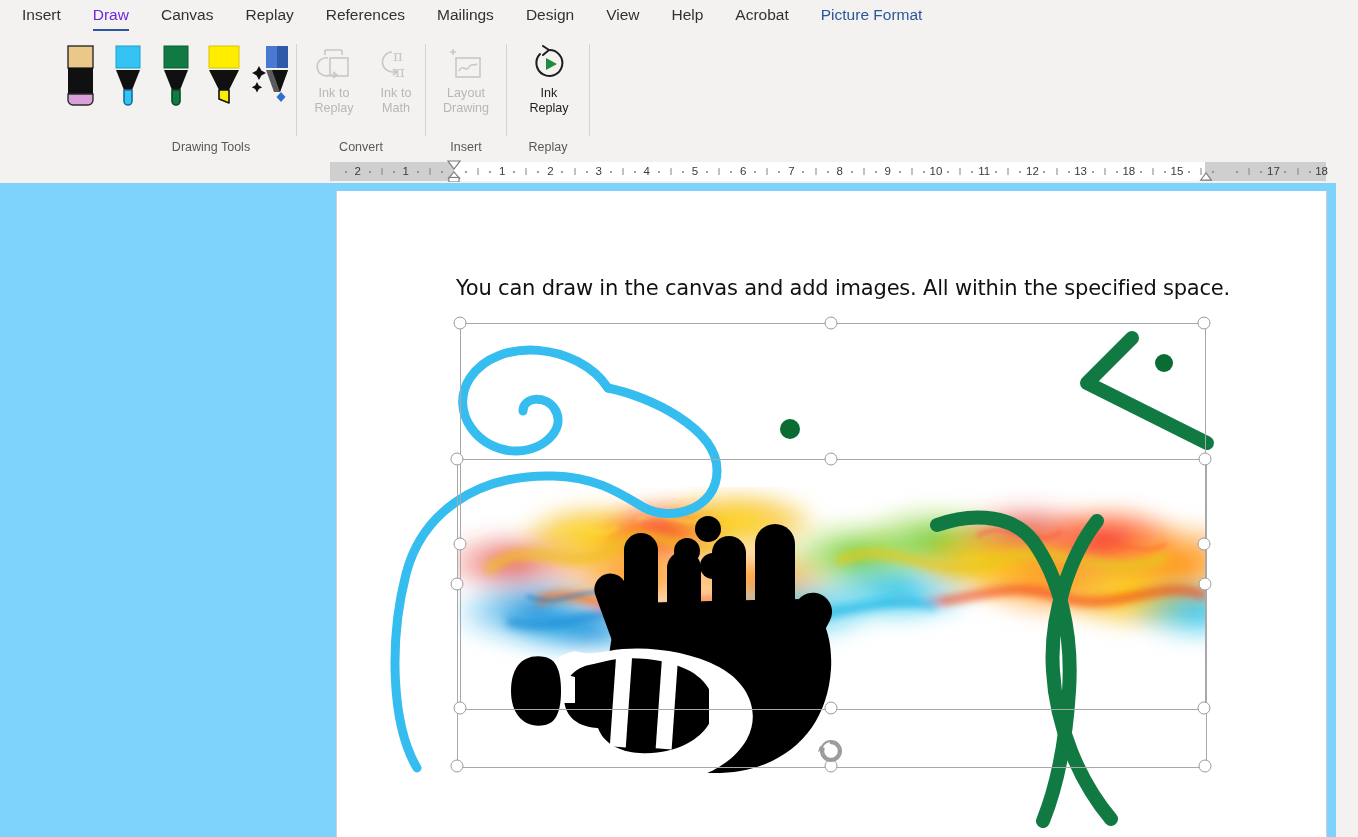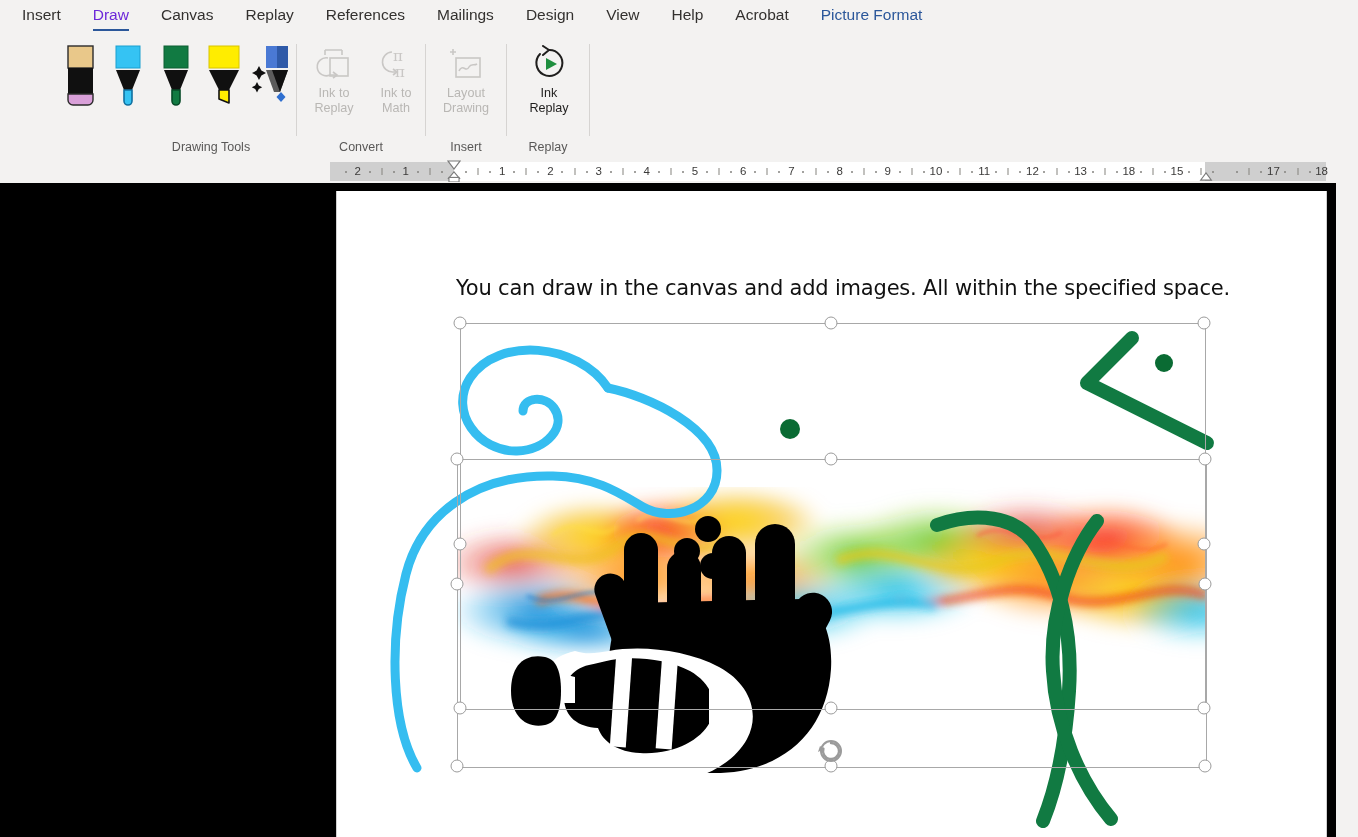--- a/index.html
+++ b/index.html
@@ -88,21 +88,21 @@
     position:absolute; left:447px; top:160px; width:14px; height:10px;
   }
   .indent-bottom {
     position:absolute; left:447px; top:171px; width:14px; height:11px;
   }
   .indent-right { position:absolute; left:1199px; top:172px; width:14px; height:9px; }
 
   
   .doc-area {
     position:absolute; left:0; top:183px; width:1336px; height:654px;
-    background:#000000;
+    background:#7dd3fc;
   }
   .page {
     position:absolute; left:336px; top:8px; width:989px; height:646px;
     background:#ffffff; border-left:1px solid #d0d0d0; border-right:1px solid #d0d0d0;
   }
   .doc-text {
     position:absolute; left:119px; top:85px;
     font-size: 21px; color:#111111; white-space: nowrap;
     font-family: "DejaVu Sans", sans-serif;
     letter-spacing: -0.2px;

